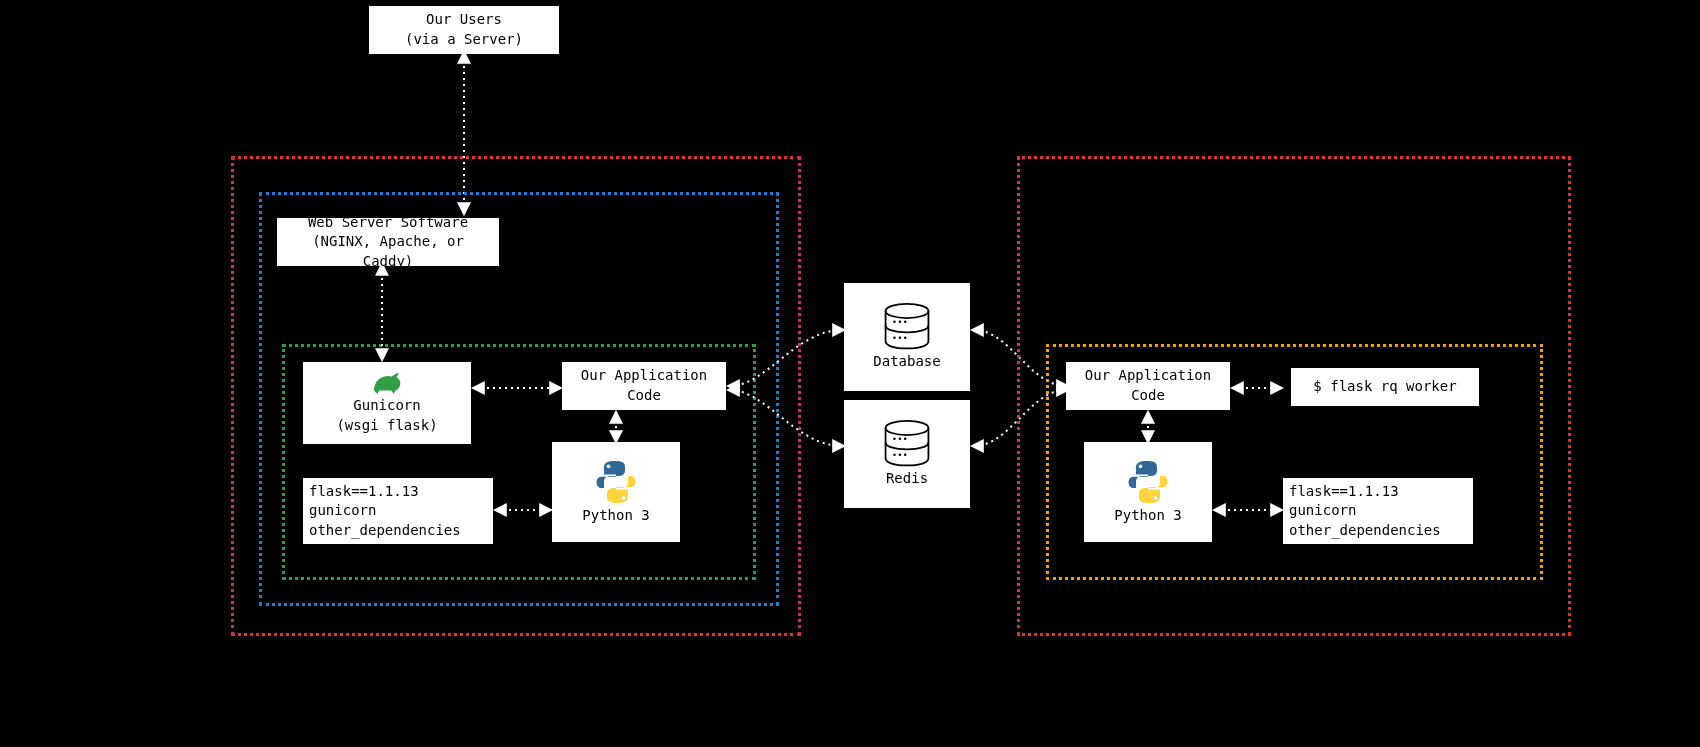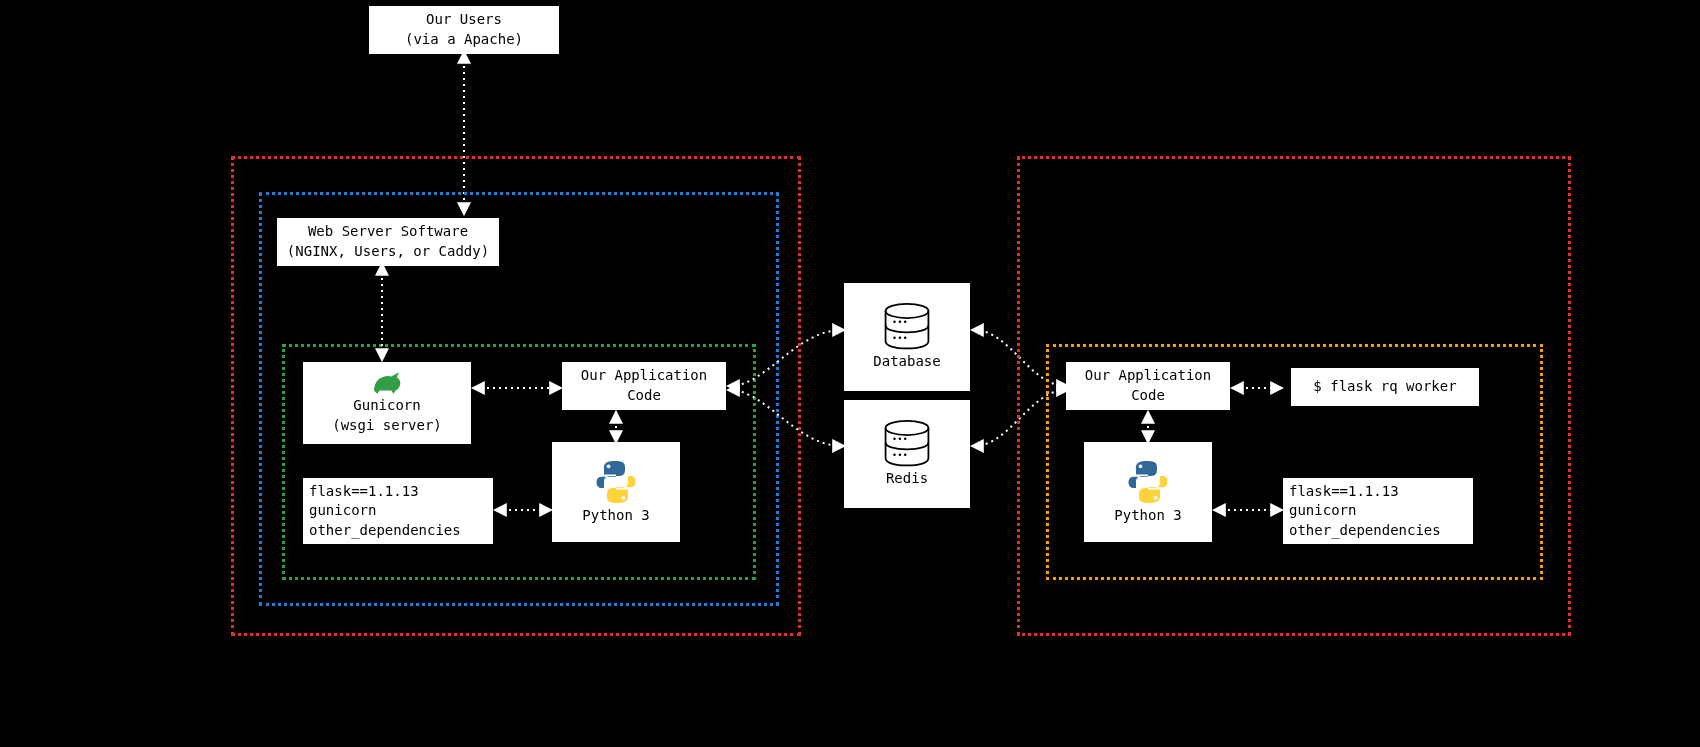--- a/index.html
+++ b/index.html
@@ -40,53 +40,53 @@
   .python-svg { width: 48px; height: 48px; }
   .db-svg { width: 60px; height: 50px; }
 </style>
 </head>
 <body>
 
 <div class="canvas">
 
   <div class="box" style="left:369px; top:6px; width:190px; height:48px;">
     <span>Our Users</span>
-    <span>(via a Apache)</span>
+    <span>(via a Server)</span>
   </div>
 
   <svg class="arrow" style="left:440px; top:54px; width:48px; height:166px;" viewBox="0 0 48 166">
     <defs>
       <marker id="ah" viewBox="0 0 10 10" refX="7" refY="5" markerWidth="7" markerHeight="7" orient="auto-start-reverse">
         <path d="M 0 0 L 10 5 L 0 10 z" fill="#fff"></path>
       </marker>
     </defs>
     <path d="M24 0 L24 158" stroke="#fff" stroke-width="2" stroke-dasharray="2 4" marker-start="url(#ah)" marker-end="url(#ah)"></path>
   </svg>
 
   <div class="frame" style="left:231px; top:156px; width:570px; height:480px; border-color:#e03131;"></div>
 
   <div class="frame" style="left:259px; top:192px; width:520px; height:414px; border-color:#1c7ed6;"></div>
 
   <div class="box" style="left:277px; top:218px; width:222px; height:48px;">
     <span>Web Server Software</span>
-    <span>(NGINX, Users, or Caddy)</span>
+    <span>(NGINX, Apache, or Caddy)</span>
   </div>
 
   <div class="frame" style="left:282px; top:344px; width:474px; height:236px; border-color:#2f9e44;"></div>
 
   <svg class="arrow" style="left:362px; top:266px; width:40px; height:100px;" viewBox="0 0 40 100">
     <path d="M20 0 L20 92" stroke="#fff" stroke-width="2" stroke-dasharray="2 4" marker-start="url(#ah)" marker-end="url(#ah)"></path>
   </svg>
 
   <div class="box" style="left:303px; top:362px; width:168px; height:82px;">
     <svg class="gunicorn-svg" viewBox="0 0 64 48">
       <path d="M8 38 C8 16, 28 8, 40 12 L54 4 L50 14 C60 18, 58 34, 48 38 L44 44 L40 38 L18 38 L14 44 Z" fill="#2f9e44"></path>
     </svg>
     <span>Gunicorn</span>
-    <span>(wsgi server)</span>
+    <span>(wsgi flask)</span>
   </div>
 
   <svg class="arrow" style="left:471px; top:378px; width:92px; height:20px;" viewBox="0 0 92 20">
     <path d="M4 10 L88 10" stroke="#fff" stroke-width="2" stroke-dasharray="2 4" marker-start="url(#ah)" marker-end="url(#ah)"></path>
   </svg>
 
   <div class="box" style="left:562px; top:362px; width:164px; height:48px;">
     <span>Our Application</span>
     <span>Code</span>
   </div>

